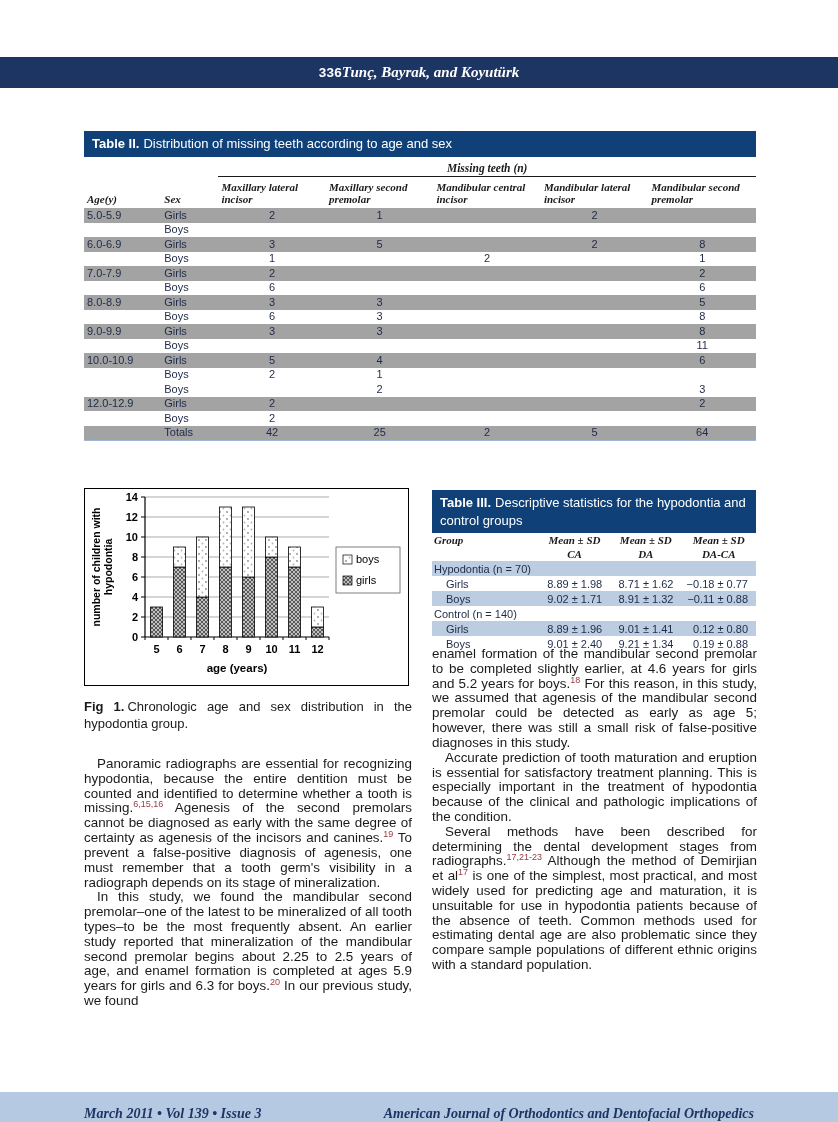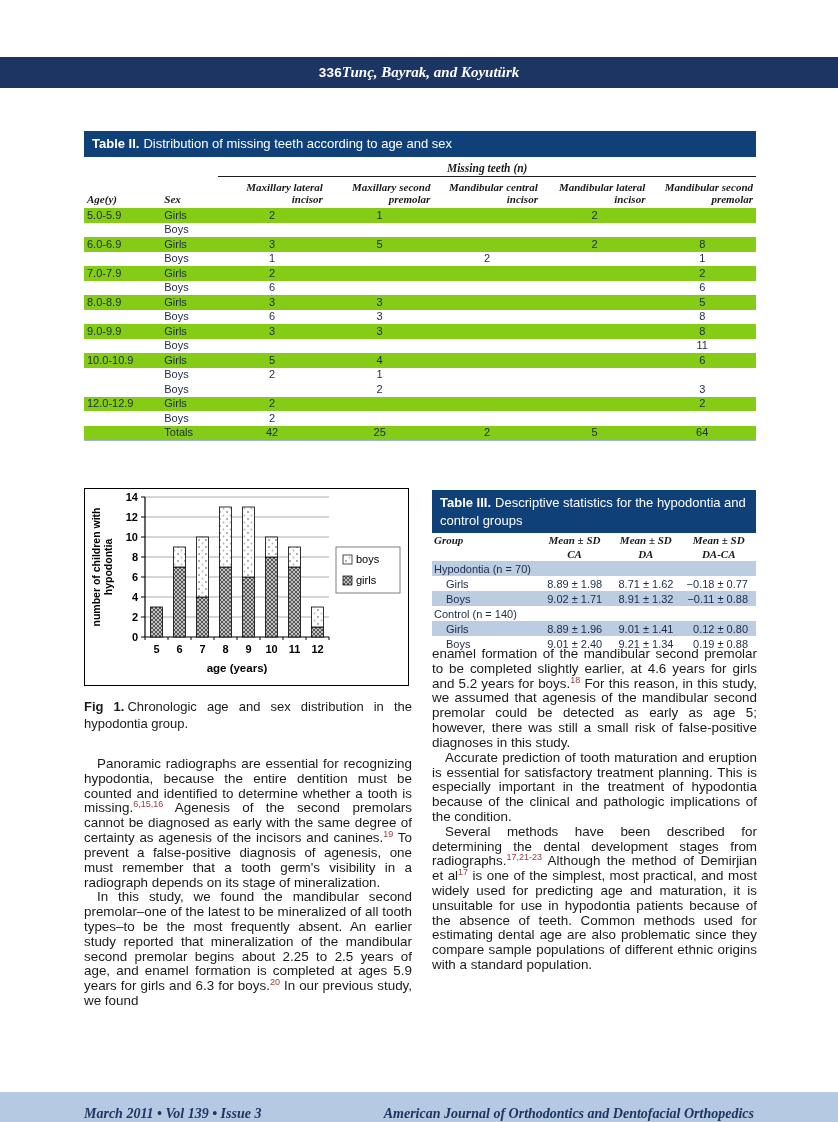--- a/index.html
+++ b/index.html
@@ -20,25 +20,25 @@
 
   
   .tbl-title { background:#0f4178; color:#ffffff; font-size:13px; padding:4px 8px; line-height:1.35; }
   .tbl-title b { margin-right:4px; }
 
   
   .t2 { position:absolute; left:84px; top:131px; width:672px; }
   .t2 table { border-collapse:collapse; width:100%; table-layout:fixed; }
   .t2 thead th { font-family:"Liberation Serif", serif; font-style:italic; font-weight:bold; color:#1a1a1a; }
   .t2 .span-h { text-align:center; font-size:11.5px; padding:5px 0 2px 0; border-bottom:1.5px solid #1a1a1a; }
-  .t2 .col-h  { font-size:11px; vertical-align:bottom; text-align:right; padding:4px 3px 3px 3px; line-height:1.12; }
+  .t2 .col-h  { font-size:11px; vertical-align:bottom; text-align:left; padding:4px 3px 3px 3px; line-height:1.12; }
   .t2 .col-h.left { text-align:left; }
   .t2 tbody td { font-size:11px; height:14.5px; line-height:13px; padding:0 3px; text-align:center; color:#1e2a47; }
   .t2 tbody td.l { text-align:left; }
-  .t2 tbody tr.shaded { background:#84cc16; }
+  .t2 tbody tr.shaded { background:#a3a3a3; }
   .t2 tbody tr:last-child td { border-bottom:1px solid #9fb6d4; }
 
   
   .fig-box { position:absolute; left:84px; top:488px; width:325px; height:198px;
              border:1px solid #000; background:#fff; box-sizing:border-box; }
   .fig-caption { position:absolute; left:84px; top:699px; width:328px; font-size:13px;
                  line-height:1.3; text-align:justify; color:#1a1a1a; }
   .fig-caption b { margin-right:3px; }
 
   

